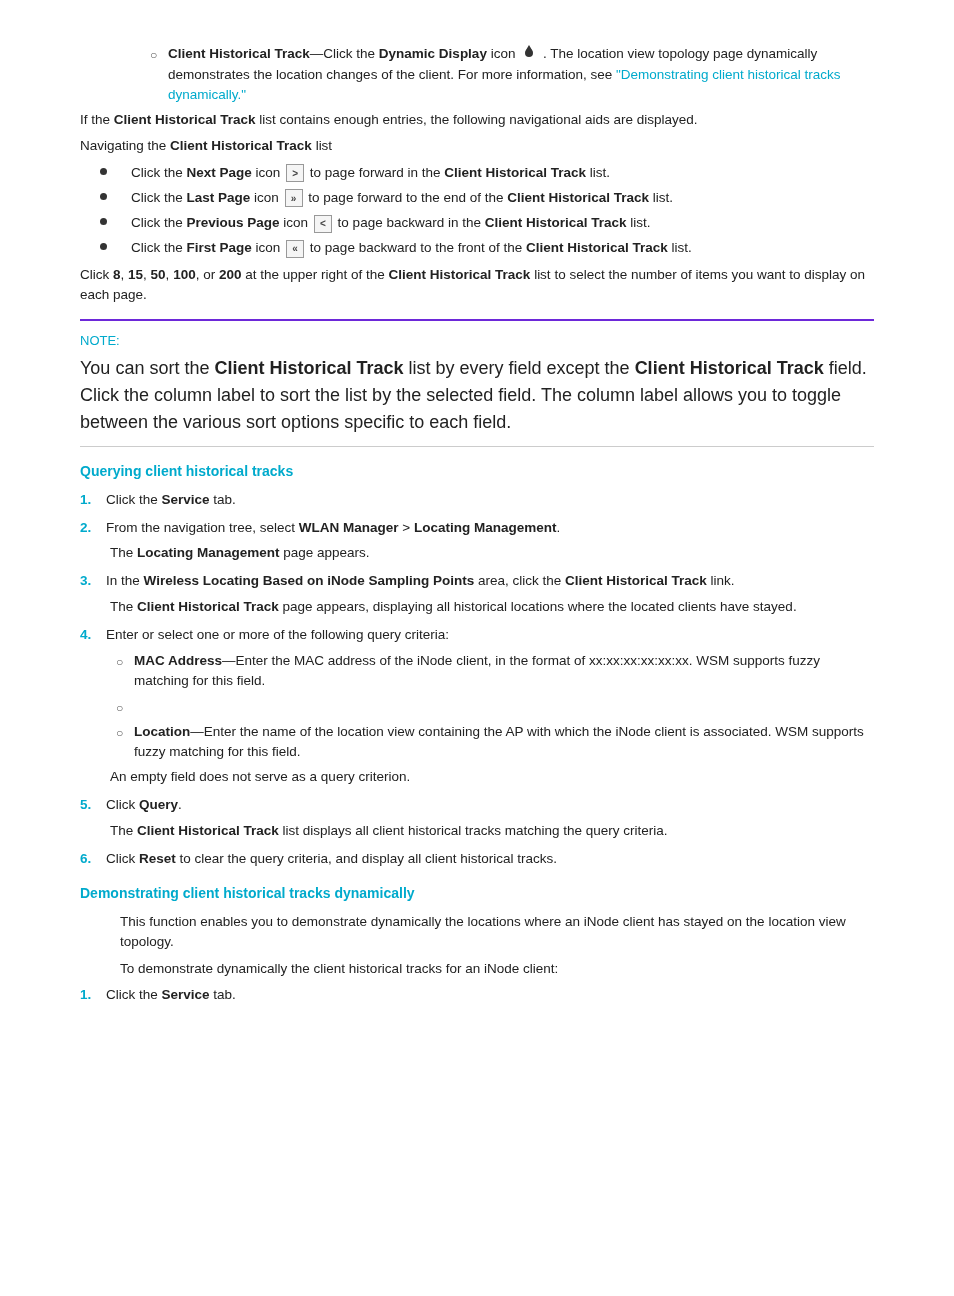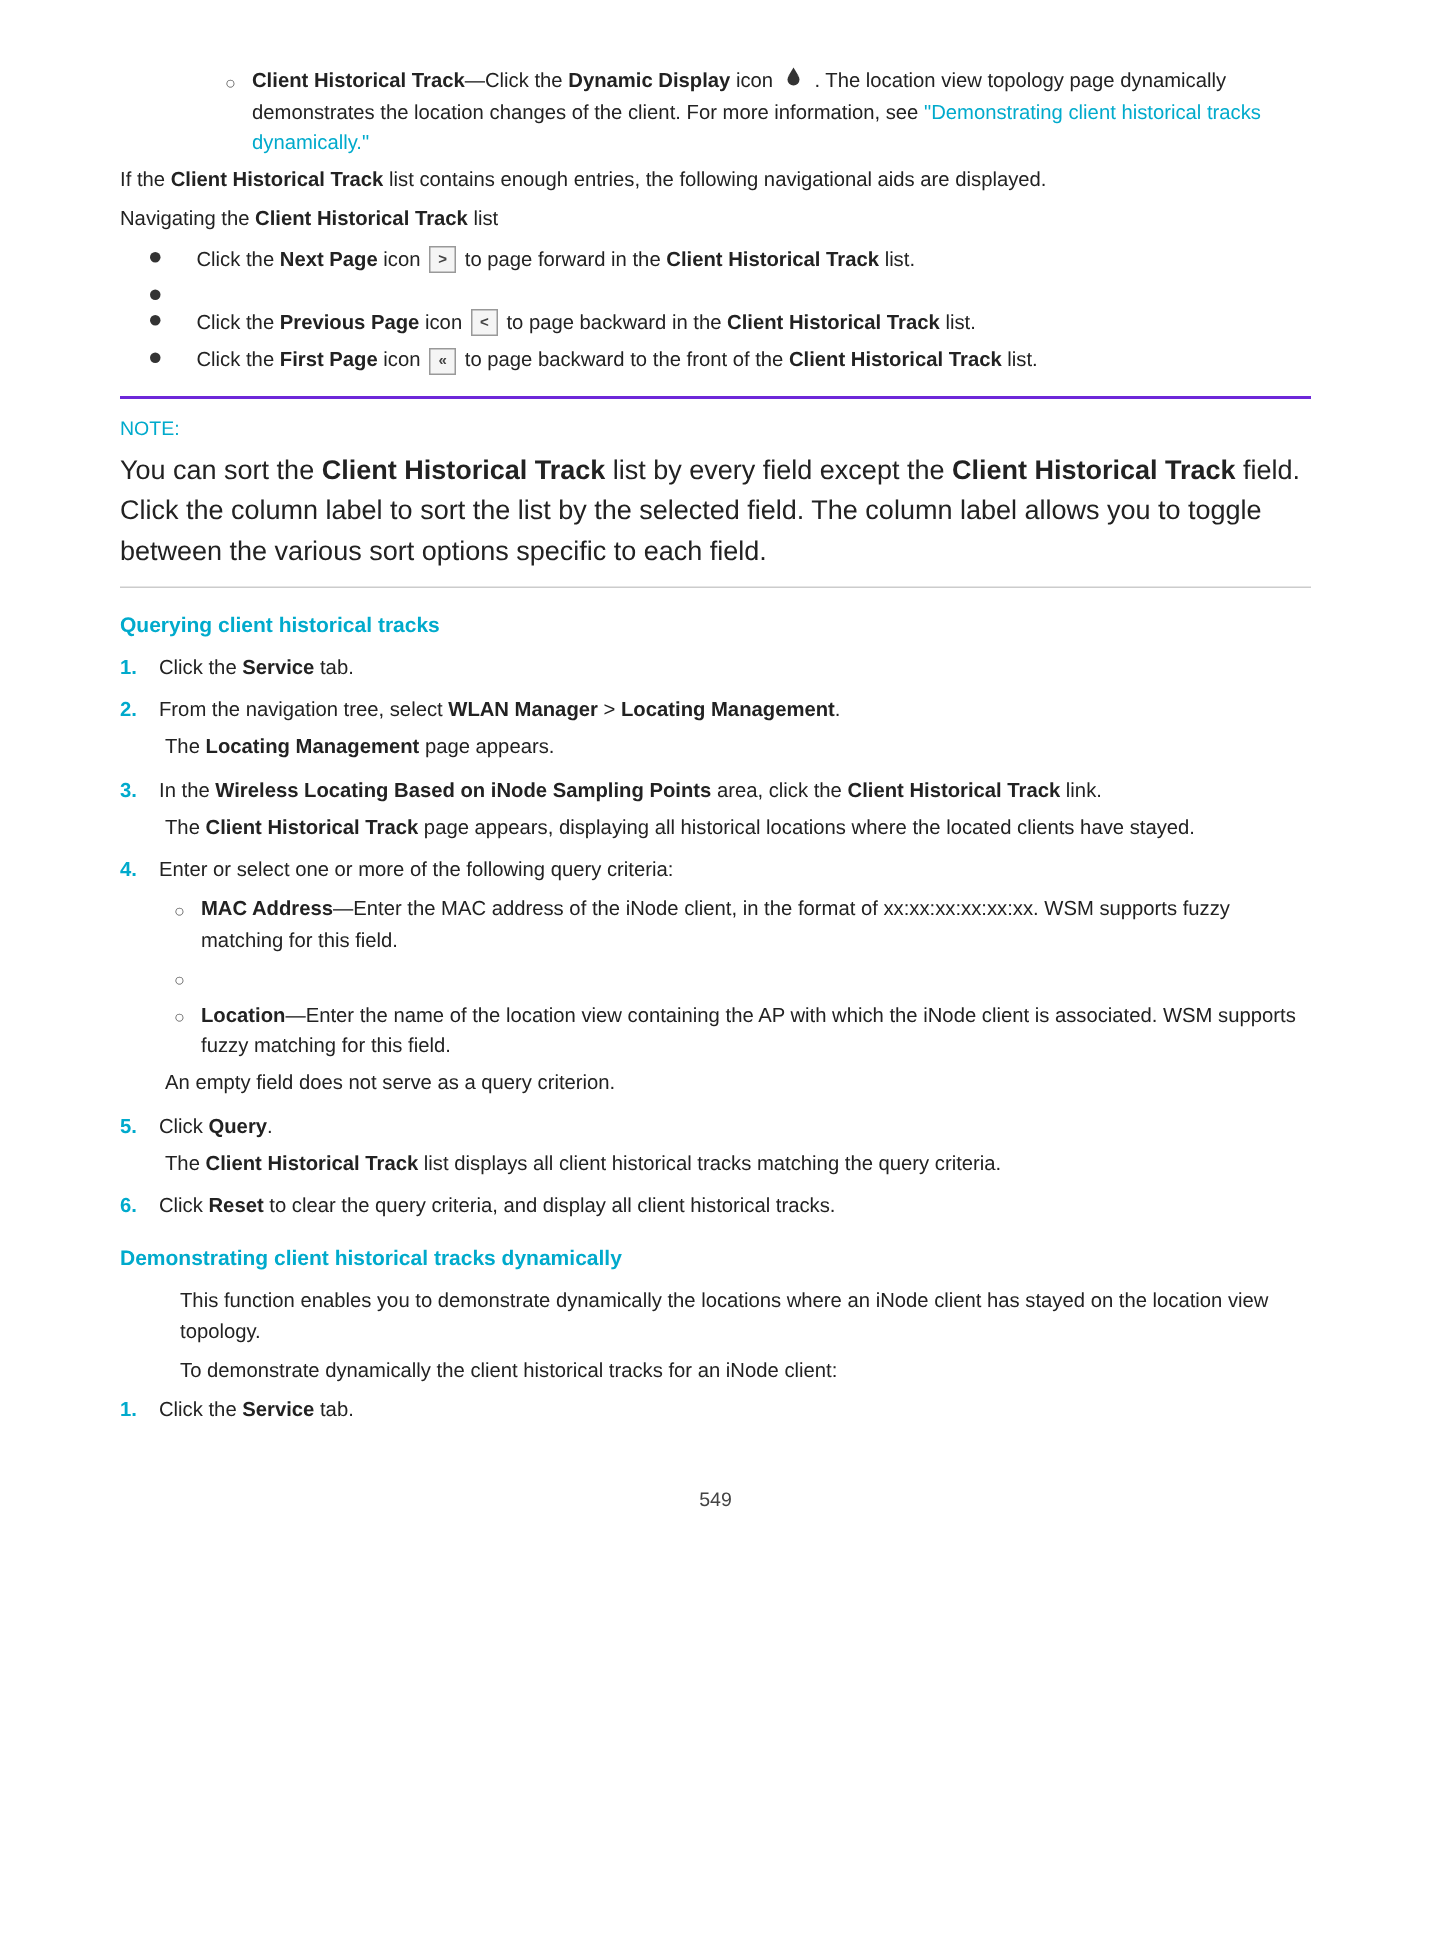--- a/index.html
+++ b/index.html
@@ -196,31 +196,35 @@
     <span>Navigating the </span><span class="bold">Client Historical Track</span><span> list</span>
   </p>
 
   <ul class="bullet-list">
     <li>
       <span class="bullet-dot"></span>
       <span>Click the <span class="bold">Next Page</span> icon <span class="inline-icon">&gt;</span> to page forward in the <span class="bold">Client Historical Track</span> list.</span>
     </li>
     <li>
       <span class="bullet-dot"></span>
+      <span>Click the <span class="bold">Last Page</span> icon <span class="inline-icon">»</span> to page forward to the end of the <span class="bold">Client Historical Track</span> list.</span>
     </li>
     <li>
       <span class="bullet-dot"></span>
       <span>Click the <span class="bold">Previous Page</span> icon <span class="inline-icon">&lt;</span> to page backward in the <span class="bold">Client Historical Track</span> list.</span>
     </li>
     <li>
       <span class="bullet-dot"></span>
       <span>Click the <span class="bold">First Page</span> icon <span class="inline-icon">«</span> to page backward to the front of the <span class="bold">Client Historical Track</span> list.</span>
     </li>
   </ul>
 
+  <p>
+    Click <span class="bold">8</span>, <span class="bold">15</span>, <span class="bold">50</span>, <span class="bold">100</span>, or <span class="bold">200</span> at the upper right of the <span class="bold">Client Historical Track</span> list to select the number of items you want to display on each page.
+  </p>
 
   <div class="note-box">
     <div class="note-label">NOTE:</div>
     <div class="note-text">
       You can sort the <span class="bold">Client Historical Track</span> list by every field except the <span class="bold">Client Historical Track</span> field. Click the column label to sort the list by the selected field. The column label allows you to toggle between the various sort options specific to each field.
     </div>
   </div>
 
   <div class="cyan-heading">Querying client historical tracks</div>
 
@@ -296,15 +300,14 @@
 
   <ol class="numbered-list">
     <li>
       <span class="num-label">1.</span>
       <div class="num-content">
         Click the <span class="bold">Service</span> tab.
       </div>
     </li>
   </ol>
 
-  <div class="page-number">549</div>
 
 </div>
 
 </body></html>

